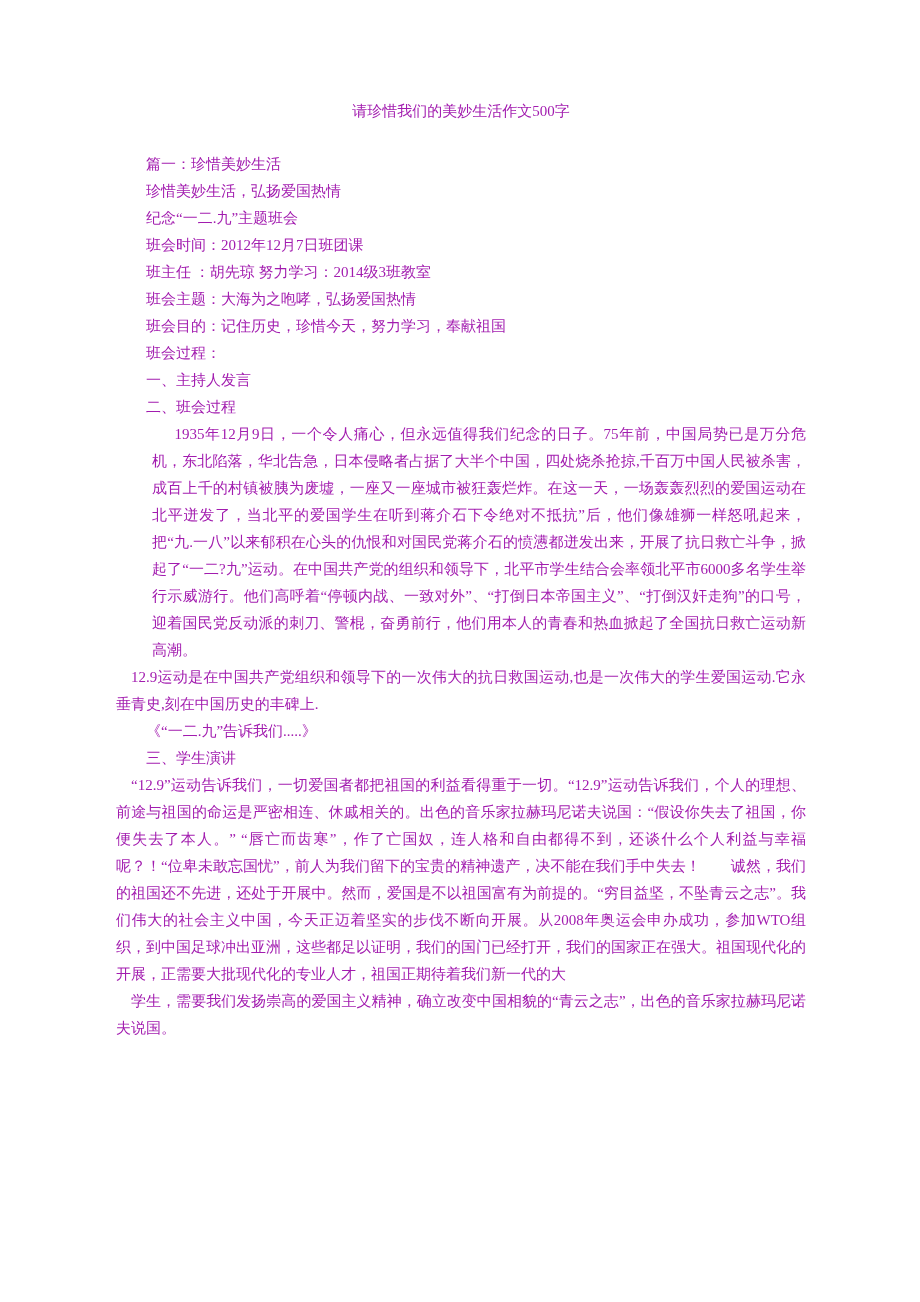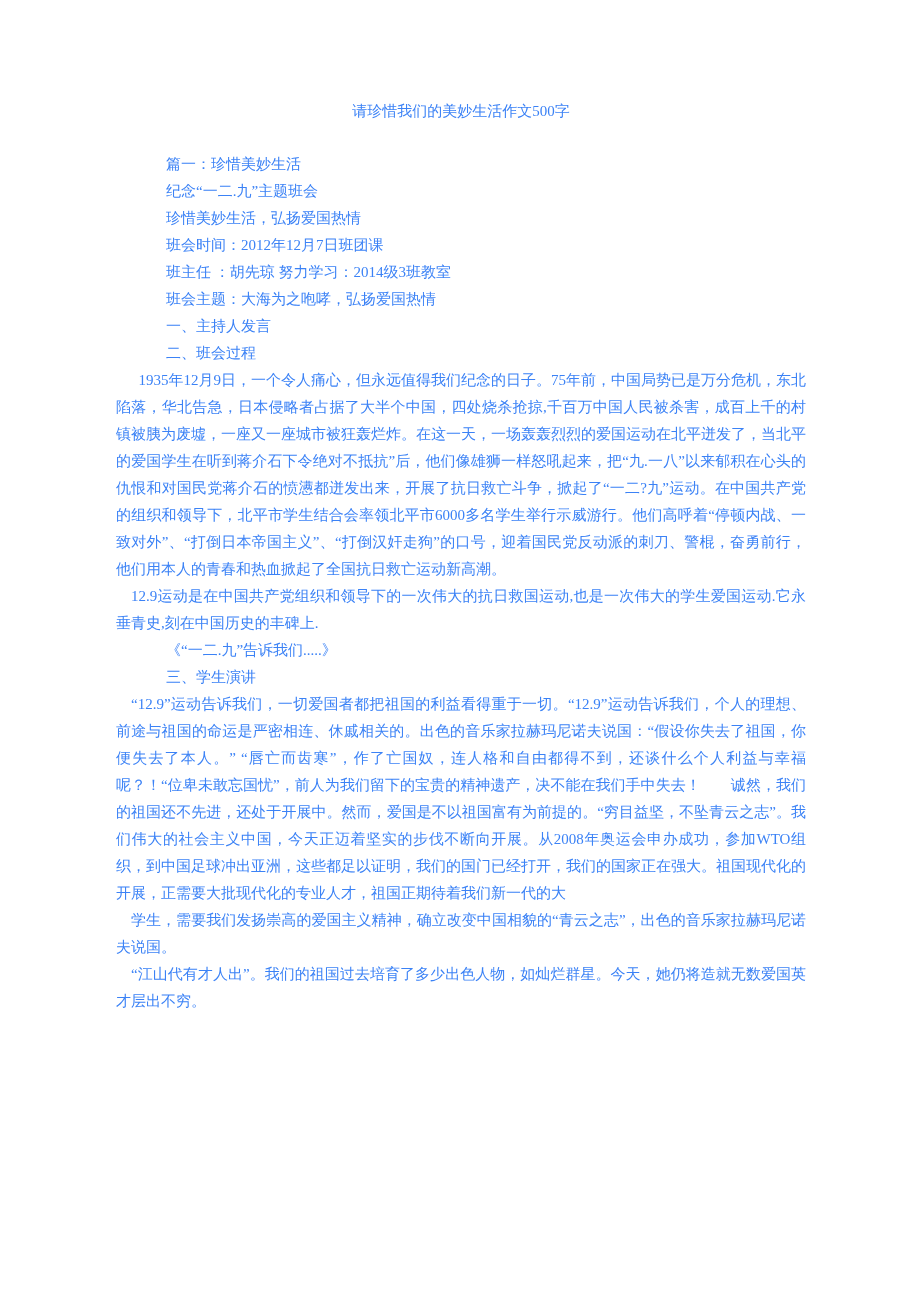--- a/index.html
+++ b/index.html
@@ -3,55 +3,56 @@
 <meta charset="utf-8">
 <style>
   html, body { margin: 0; padding: 0; }
   body { background: #ffffff; }
   .page {
     width: 920px;
     min-height: 1302px;
     box-sizing: border-box;
     padding: 98px 114px 40px 116px;
     background: #ffffff;
-    color: #3b82f6;
+    color: #a21caf;
     font-family: "Liberation Serif", "DejaVu Serif", serif;
     font-size: 15px;
     line-height: 27px;
     overflow: hidden;
   }
   .doc-title {
     font-size: 15px;
     font-weight: 400;
     text-align: center;
     margin: 0 0 26px 0;
   }
   .para {
     margin: 0;
     text-align: justify;
     word-break: break-all;
   }
   .in1  { text-indent: 1em; }
-  .in15 { text-indent: 1.5em; }
-  .in2  { text-indent: 2em; margin-left: 20px; }
+  .in15 { text-indent: 1.5em; margin-left: 36px; }
+  .in2  { text-indent: 2em; }
 </style>
 </head>
 <body>
 
 <div class="page">
   <h1 class="doc-title">请珍惜我们的美妙生活作文500字</h1>
 
   <p class="para in2">篇一：珍惜美妙生活</p>
+  <p class="para in2">珍惜美妙生活，弘扬爱国热情</p>
   <p class="para in2">纪念“一二.九”主题班会</p>
-  <p class="para in2">珍惜美妙生活，弘扬爱国热情</p>
   <p class="para in2">班会时间：2012年12月7日班团课</p>
   <p class="para in2">班主任 ：胡先琼 努力学习：2014级3班教室</p>
   <p class="para in2">班会主题：大海为之咆哮，弘扬爱国热情</p>
+  <p class="para in2">班会目的：记住历史，珍惜今天，努力学习，奉献祖国</p>
+  <p class="para in2">班会过程：</p>
   <p class="para in2">一、主持人发言</p>
   <p class="para in2">二、班会过程</p>
   <p class="para in15">1935年12月9日，一个令人痛心，但永远值得我们纪念的日子。75年前，中国局势已是万分危机，东北陷落，华北告急，日本侵略者占据了大半个中国，四处烧杀抢掠,千百万中国人民被杀害，成百上千的村镇被胰为废墟，一座又一座城市被狂轰烂炸。在这一天，一场轰轰烈烈的爱国运动在北平迸发了，当北平的爱国学生在听到蒋介石下令绝对不抵抗”后，他们像雄狮一样怒吼起来，把“九.一八”以来郁积在心头的仇恨和对国民党蒋介石的愤懑都迸发出来，开展了抗日救亡斗争，掀起了“一二?九”运动。在中国共产党的组织和领导下，北平市学生结合会率领北平市6000多名学生举行示威游行。他们高呼着“停顿内战、一致对外”、“打倒日本帝国主义”、“打倒汉奸走狗”的口号，迎着国民党反动派的刺刀、警棍，奋勇前行，他们用本人的青春和热血掀起了全国抗日救亡运动新高潮。</p>
   <p class="para in1">12.9运动是在中国共产党组织和领导下的一次伟大的抗日救国运动,也是一次伟大的学生爱国运动.它永垂青史,刻在中国历史的丰碑上.</p>
   <p class="para in2">《“一二.九”告诉我们.....》</p>
   <p class="para in2">三、学生演讲</p>
   <p class="para in1">“12.9”运动告诉我们，一切爱国者都把祖国的利益看得重于一切。“12.9”运动告诉我们，个人的理想、前途与祖国的命运是严密相连、休戚相关的。出色的音乐家拉赫玛尼诺夫说国：“假设你失去了祖国，你便失去了本人。” “唇亡而齿寒”，作了亡国奴，连人格和自由都得不到，还谈什么个人利益与幸福呢？！“位卑未敢忘国忧”，前人为我们留下的宝贵的精神遗产，决不能在我们手中失去！　　诚然，我们的祖国还不先进，还处于开展中。然而，爱国是不以祖国富有为前提的。“穷目益坚，不坠青云之志”。我们伟大的社会主义中国，今天正迈着坚实的步伐不断向开展。从2008年奥运会申办成功，参加WTO组织，到中国足球冲出亚洲，这些都足以证明，我们的国门已经打开，我们的国家正在强大。祖国现代化的开展，正需要大批现代化的专业人才，祖国正期待着我们新一代的大</p>
   <p class="para in1">学生，需要我们发扬崇高的爱国主义精神，确立改变中国相貌的“青云之志”，出色的音乐家拉赫玛尼诺夫说国。</p>
-  <p class="para in1">“江山代有才人出”。我们的祖国过去培育了多少出色人物，如灿烂群星。今天，她仍将造就无数爱国英才层出不穷。</p>
 </div>
 
 </body></html>

